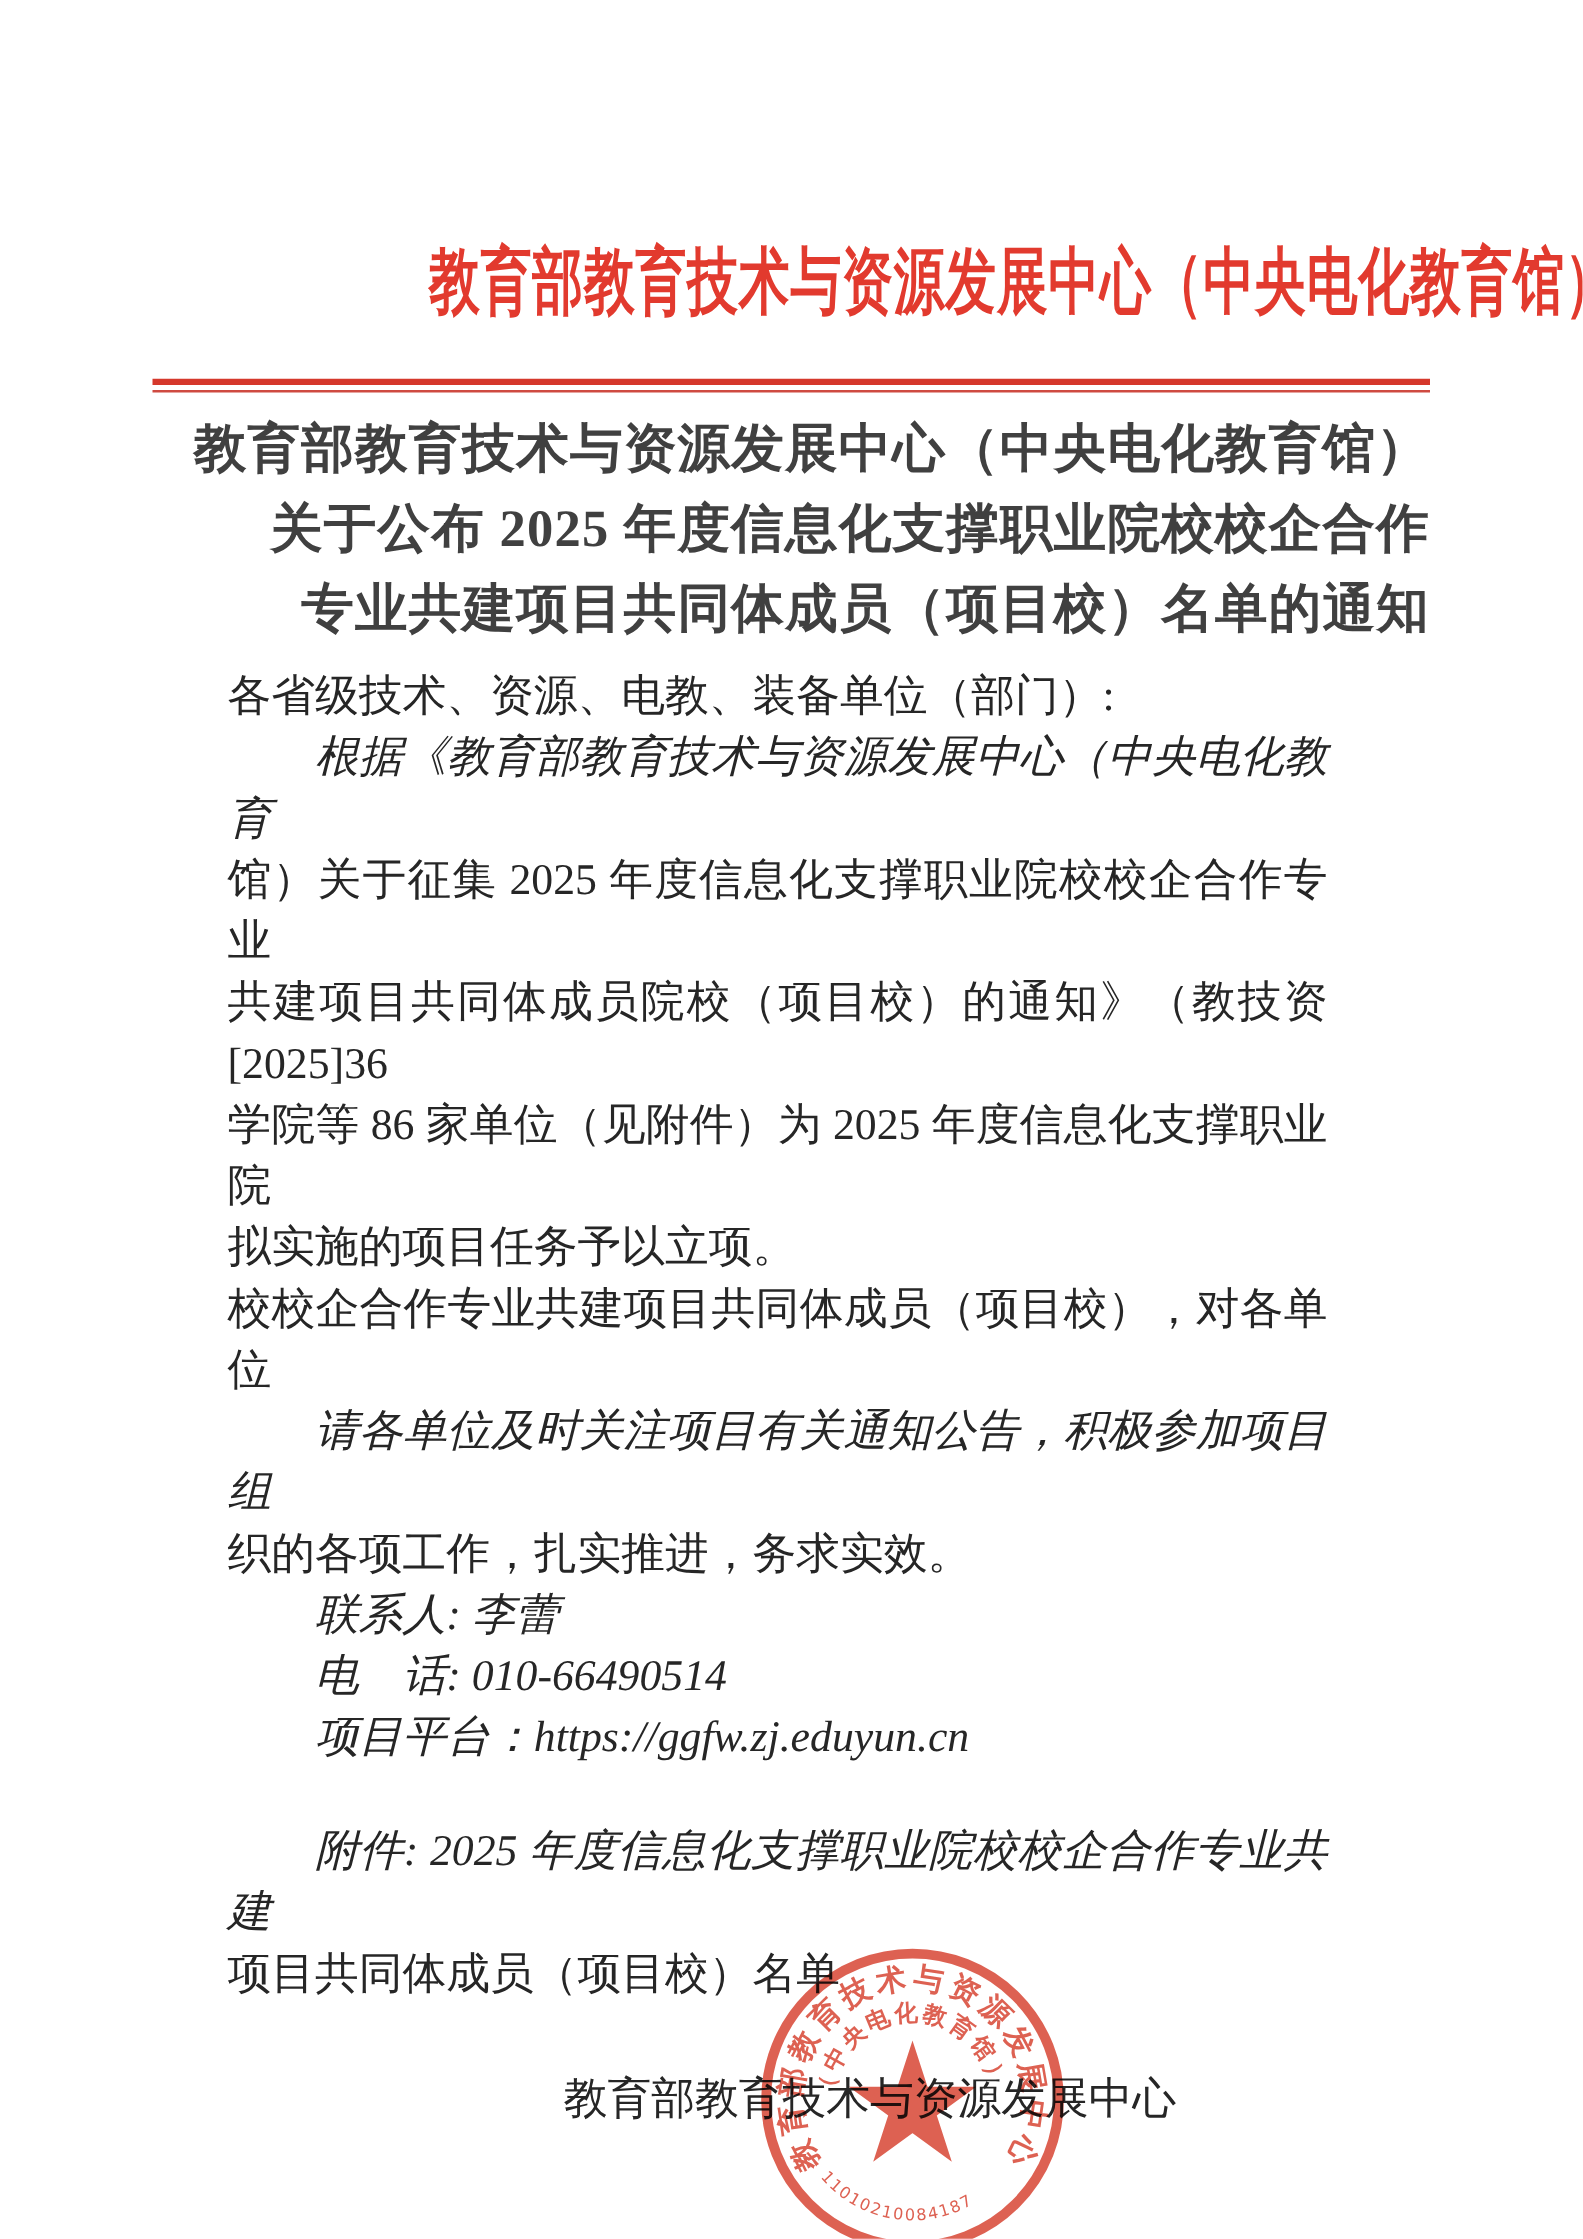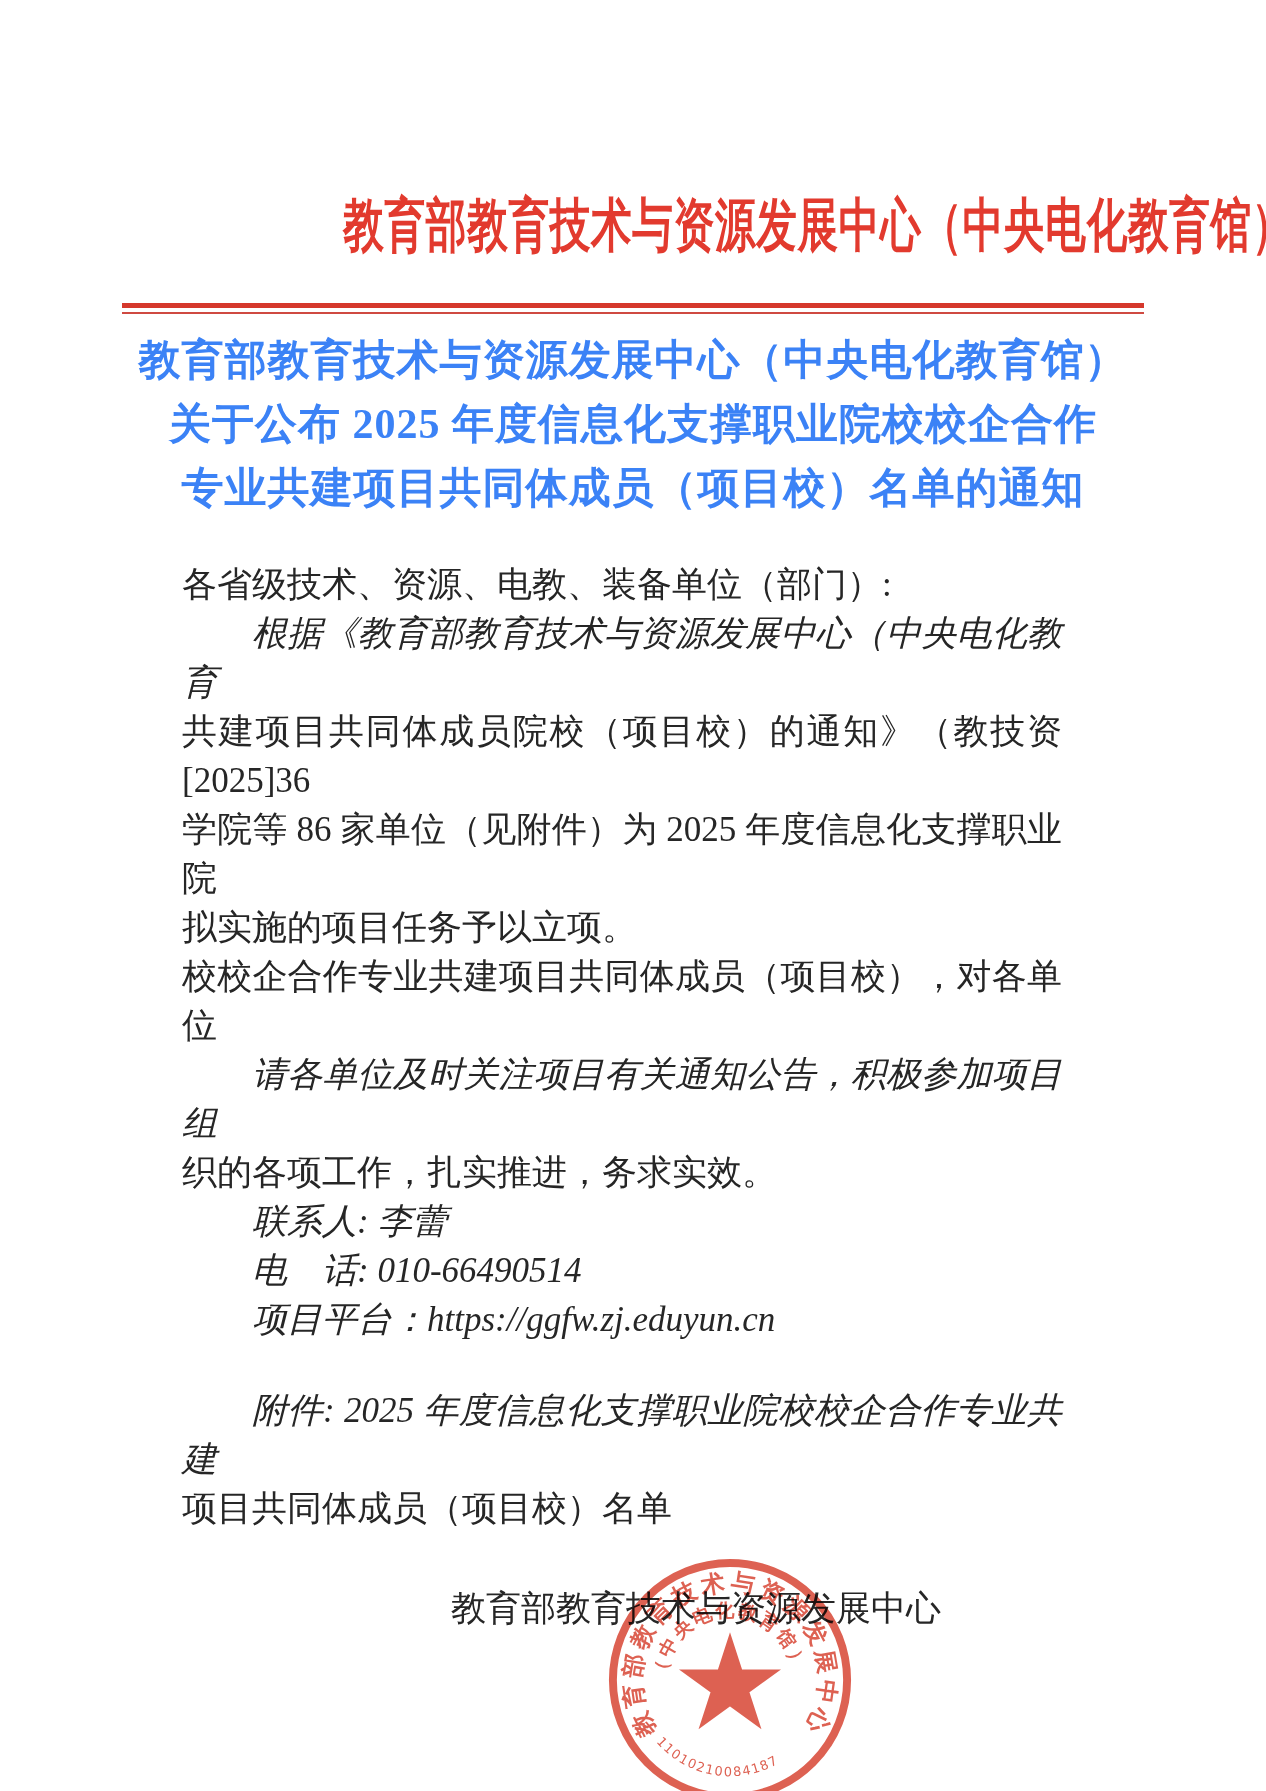--- a/index.html
+++ b/index.html
@@ -25,29 +25,29 @@
     letter-spacing: 1px;
   }
 
   
   .rule-top { margin-top: 41px; }
   .rule-top .thick { height: 5px; background: #d5382c; }
   .rule-top .gap { height: 4px; }
   .rule-top .thin { height: 2px; background: #cf4a41; }
 
   
-  .title { margin-top: 14px; text-align: center; color: #3b82f6; }
+  .title { margin-top: 14px; text-align: right; color: #404040; }
   .title .t-line {
     font-size: 42px; line-height: 64px; font-weight: bold;
     letter-spacing: 1px; white-space: nowrap;
   }
 
   
   .text-col { margin-left: 60px; margin-right: 82px; }
-  .body-block { margin-top: 40px; }
+  .body-block { margin-top: 12px; }
   .b-line {
     font-size: 35px; line-height: 49px;
     white-space: nowrap;
     color: #262626;
   }
   .b-line.j { white-space: normal; text-align: justify; text-align-last: justify; }
   .b-line.ind { padding-left: 70px; font-style: italic; }
   .b-line.j.ind { padding-left: 0; text-indent: 70px; }
 
   .attach-block { margin-top: 42px; }
@@ -86,20 +86,21 @@
     <div class="t-line">教育部教育技术与资源发展中心（中央电化教育馆）</div>
     <div class="t-line">关于公布 2025 年度信息化支撑职业院校校企合作</div>
     <div class="t-line">专业共建项目共同体成员（项目校）名单的通知</div>
   </div>
 
   <div class="text-col">
 
     <div class="body-block">
       <div class="b-line">各省级技术、资源、电教、装备单位（部门）:</div>
       <div class="b-line j ind">根据《教育部教育技术与资源发展中心（中央电化教育</div>
+      <div class="b-line j">馆）关于征集 2025 年度信息化支撑职业院校校企合作专业</div>
       <div class="b-line j">共建项目共同体成员院校（项目校）的通知》（教技资[2025]36</div>
       <div class="b-line j">学院等 86 家单位（见附件）为 2025 年度信息化支撑职业院</div>
       <div class="b-line">拟实施的项目任务予以立项。</div>
       <div class="b-line j">校校企合作专业共建项目共同体成员（项目校），对各单位</div>
       <div class="b-line j ind">请各单位及时关注项目有关通知公告，积极参加项目组</div>
       <div class="b-line">织的各项工作，扎实推进，务求实效。</div>
       <div class="b-line ind">联系人: 李蕾</div>
       <div class="b-line ind">电　话: 010-66490514</div>
       <div class="b-line ind">项目平台：https://ggfw.zj.eduyun.cn</div>
     </div>

